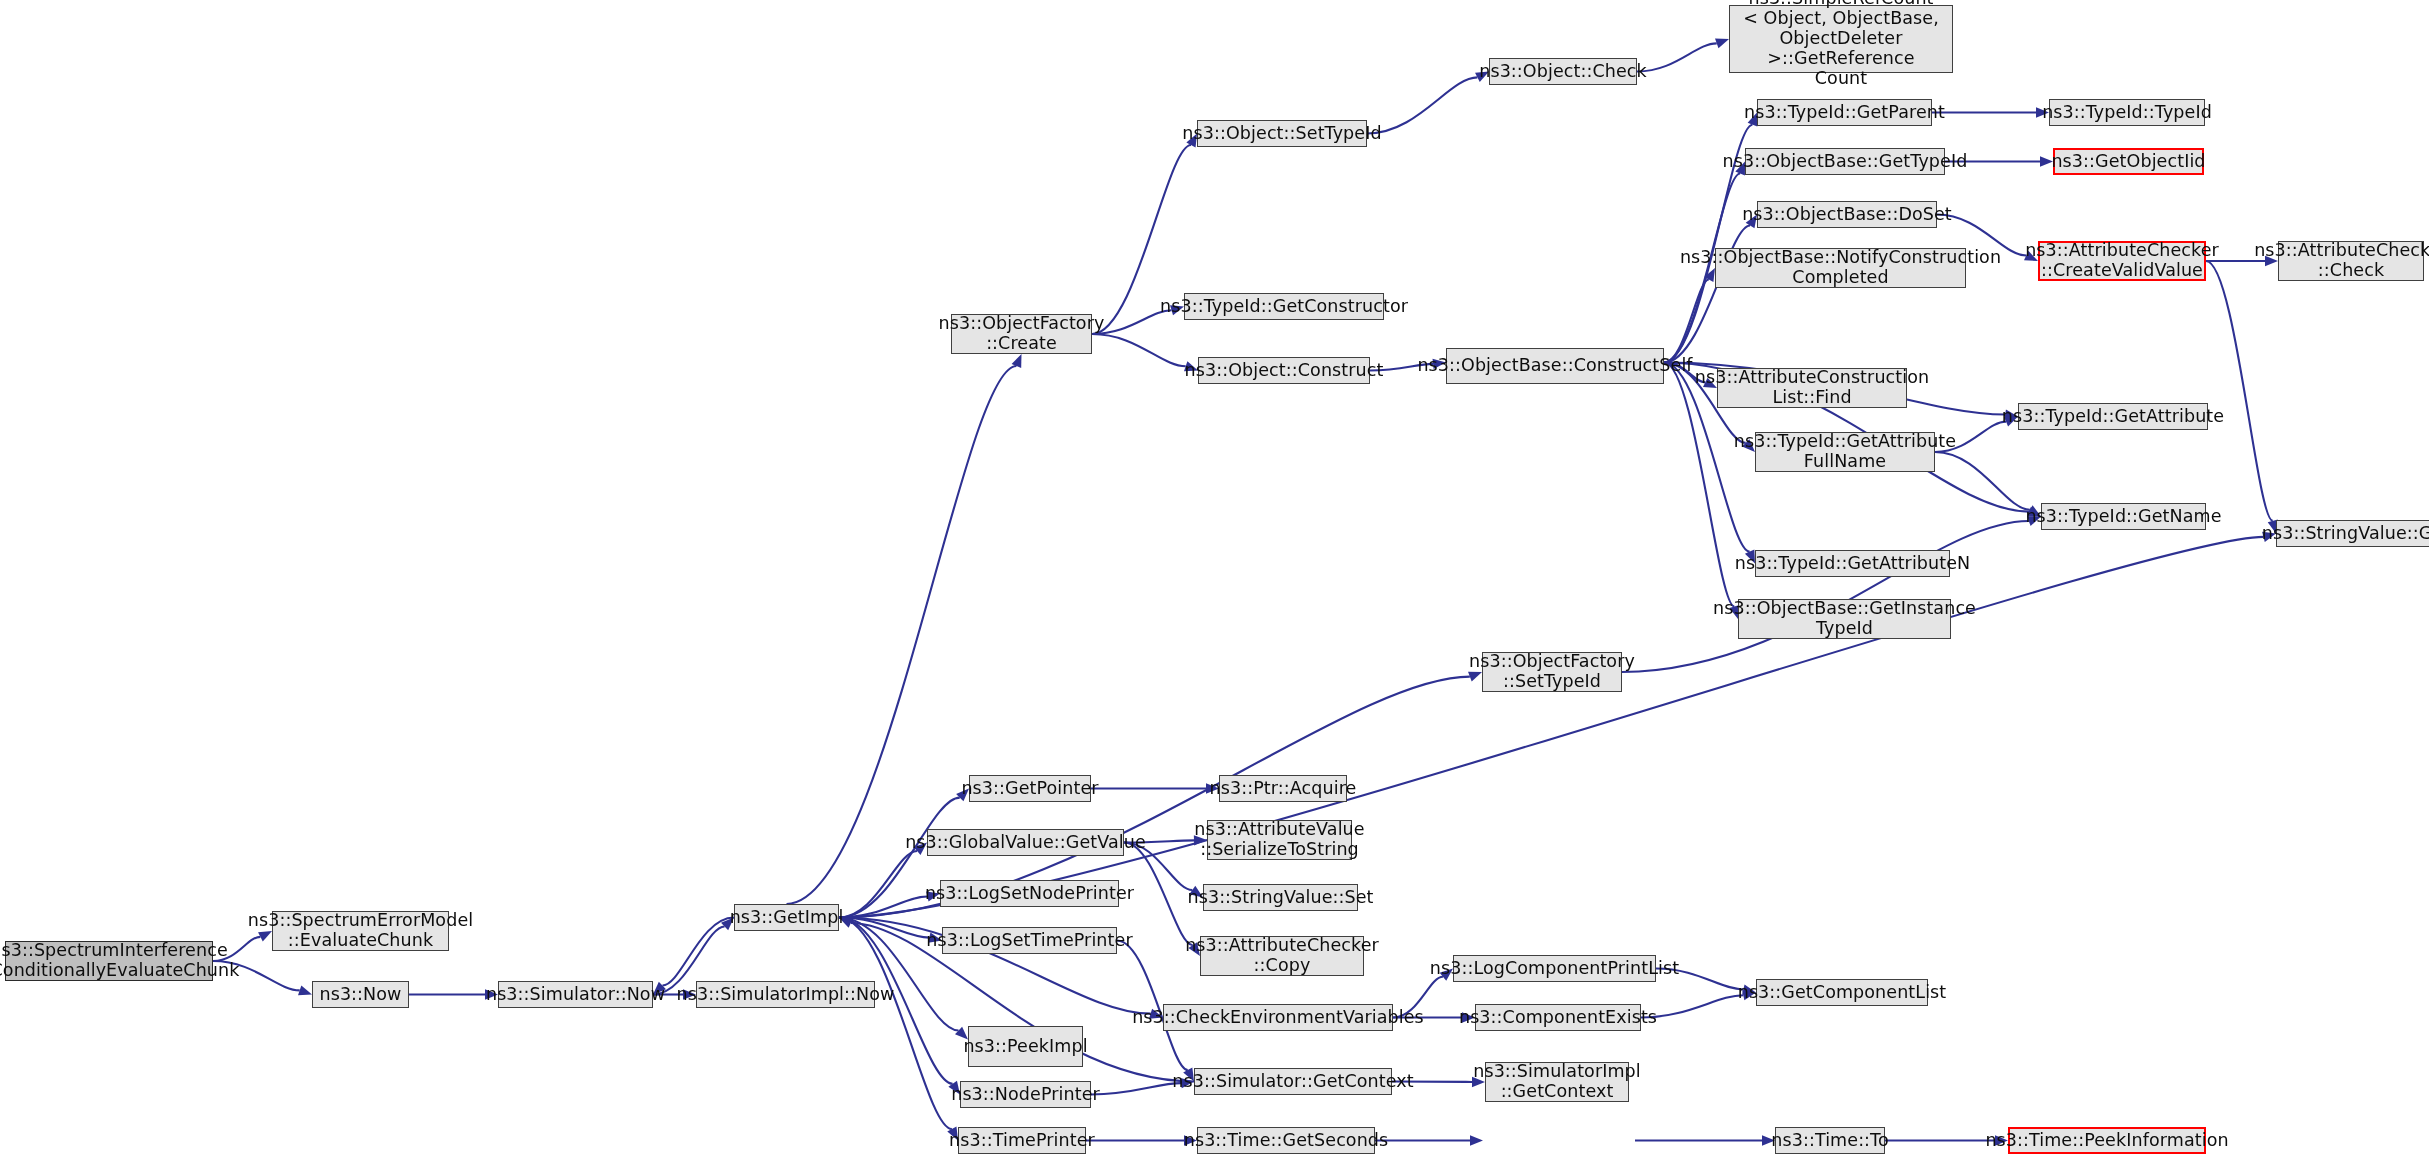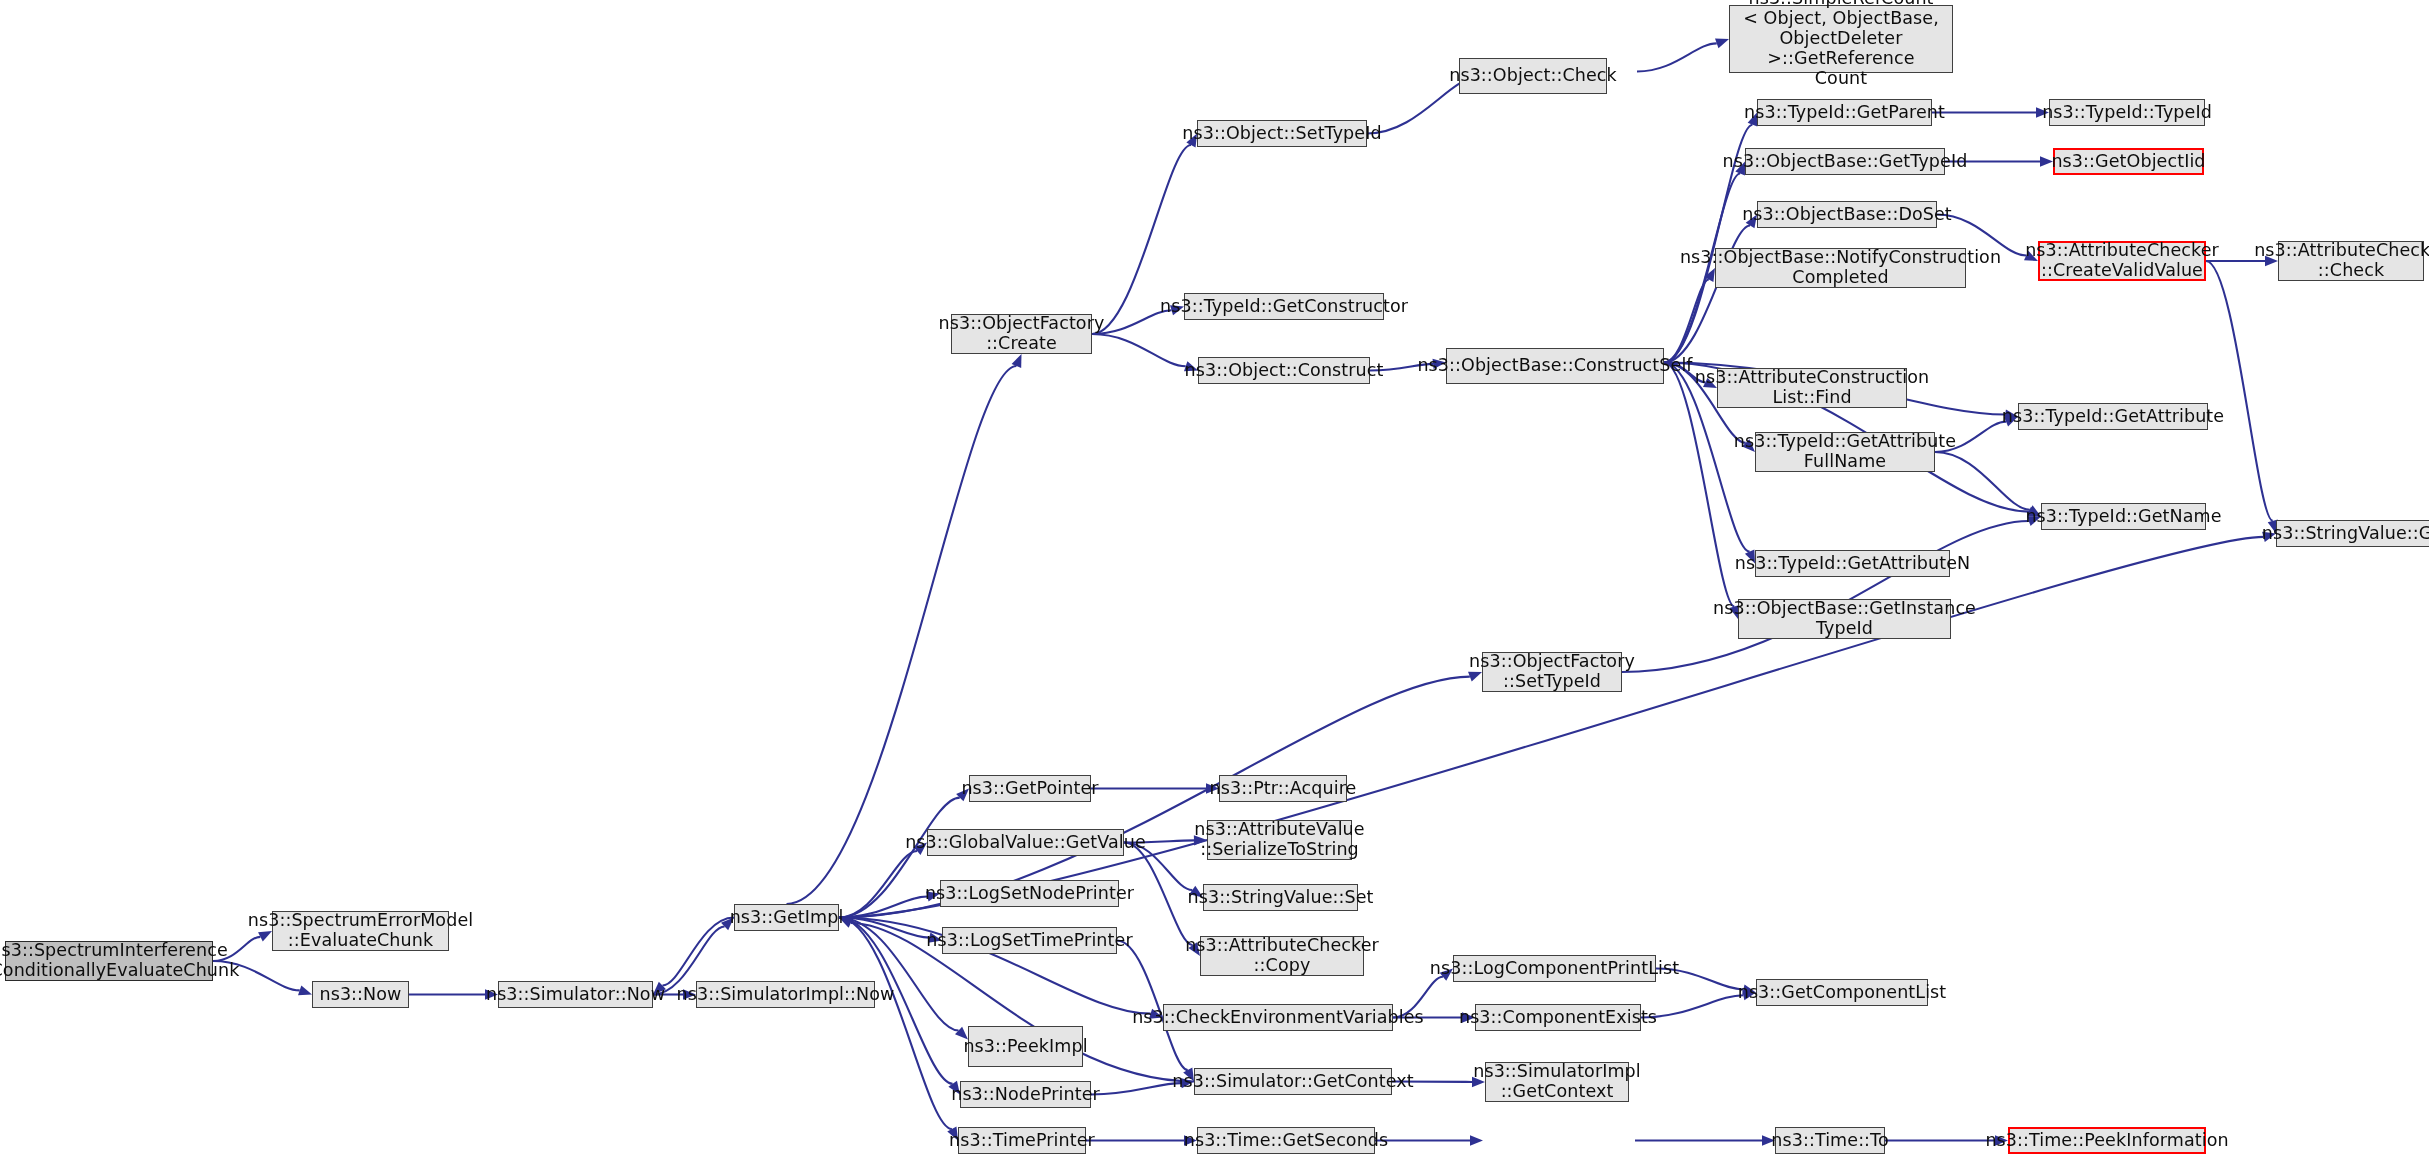--- a/index.html
+++ b/index.html
@@ -140,21 +140,21 @@
 ::ConditionallyEvaluateChunk</span></div>
       <div class="node" style="left: 272px; top: 911px; width: 177px; height: 40px;"><span>ns3::SpectrumErrorModel
 ::EvaluateChunk</span></div>
       <div class="node" style="left: 312px; top: 981px; width: 97px; height: 27px;"><span>ns3::Now</span></div>
       <div class="node" style="left: 498px; top: 981px; width: 155px; height: 27px;"><span>ns3::Simulator::Now</span></div>
       <div class="node" style="left: 696px; top: 981px; width: 179px; height: 27px;"><span>ns3::SimulatorImpl::Now</span></div>
       <div class="node" style="left: 734px; top: 904px; width: 105px; height: 27px;"><span>ns3::GetImpl</span></div>
       <div class="node" style="left: 951px; top: 314px; width: 141px; height: 40px;"><span>ns3::ObjectFactory
 ::Create</span></div>
       <div class="node" style="left: 1197px; top: 120px; width: 170px; height: 27px;"><span>ns3::Object::SetTypeId</span></div>
-      <div class="node" style="left: 1459px; top: 58px; width: 148px; height: 36px;"><span>ns3::Object::Check</span></div>
+      <div class="node" style="left: 1489px; top: 58px; width: 148px; height: 27px;"><span>ns3::Object::Check</span></div>
       <div class="node" style="left: 1729px; top: 5px; width: 224px; height: 68px;"><span>ns3::SimpleRefCount
 &lt; Object, ObjectBase,
 ObjectDeleter &gt;::GetReference
 Count</span></div>
       <div class="node" style="left: 1184px; top: 293px; width: 200px; height: 27px;"><span>ns3::TypeId::GetConstructor</span></div>
       <div class="node" style="left: 1198px; top: 357px; width: 172px; height: 27px;"><span>ns3::Object::Construct</span></div>
       <div class="node" style="left: 1446px; top: 348px; width: 218px; height: 36px;"><span>ns3::ObjectBase::ConstructSelf</span></div>
       <div class="node" style="left: 1757px; top: 99px; width: 175px; height: 27px;"><span>ns3::TypeId::GetParent</span></div>
       <div class="node" style="left: 2049px; top: 99px; width: 156px; height: 27px;"><span>ns3::TypeId::TypeId</span></div>
       <div class="node" style="left: 1745px; top: 148px; width: 200px; height: 27px;"><span>ns3::ObjectBase::GetTypeId</span></div>

